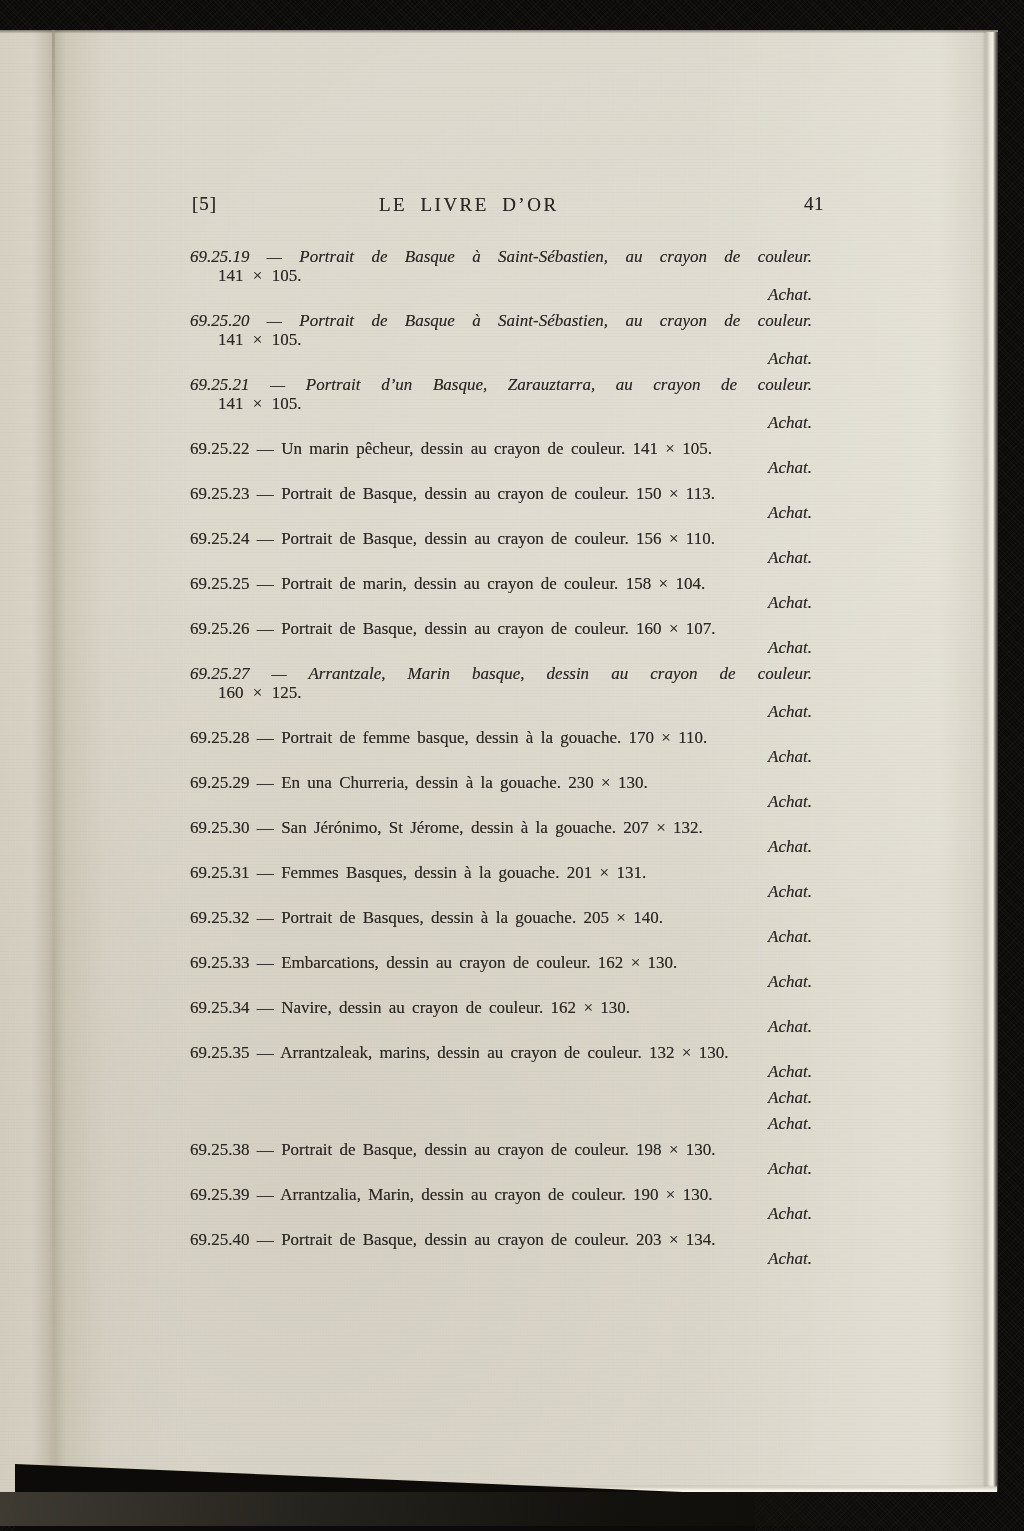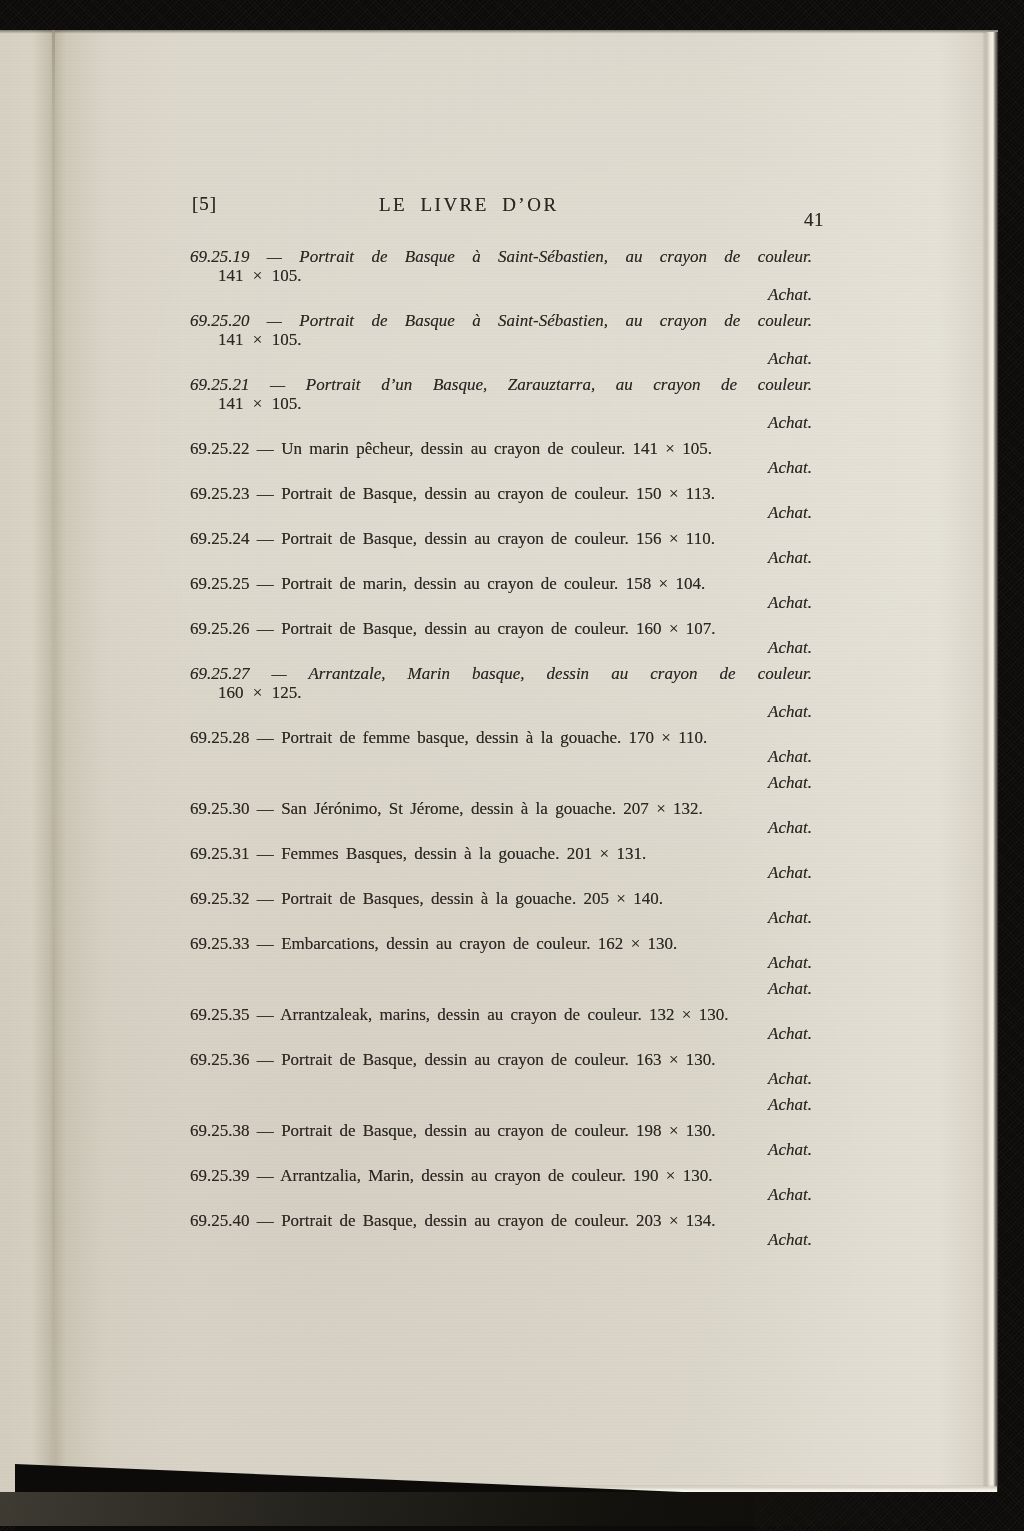--- a/index.html
+++ b/index.html
@@ -88,21 +88,21 @@
   .header { position: relative; height: 54px; }
   .signature {
     position: absolute; left: 2px; top: 0;
     font-size: 19px; letter-spacing: 1px;
   }
   .running-title {
     position: absolute; left: 189px; top: 1px;
     font-size: 19px; letter-spacing: 2.5px; word-spacing: 6px;
   }
   .folio {
-    position: absolute; right: -12px; top: 16px;
+    position: absolute; right: -12px; top: 0;
     font-size: 19px; letter-spacing: 0.5px;
   }
 
   .entries { font-size: 17px; line-height: 19px; }
   .entry { margin-bottom: 7px; }
   .entry-line { word-spacing: 0.18em; }
   .entry.wrapped .entry-line { text-align: justify; text-align-last: justify; font-style: italic; }
   .entry-number { white-space: nowrap; }
   .entry-dims { margin-left: 28px; word-spacing: 0.3em; }
   .entry-achat { text-align: right; padding-left: 30px; font-style: italic; }
@@ -162,47 +162,48 @@
         <div class="entry wrapped">
           <p class="entry-line"><span class="entry-number">69.25.27</span> — <span>Arrantzale, Marin basque, dessin au crayon de couleur.</span></p>
           <p class="entry-dims">160 × 125.</p>
           <p class="entry-achat">Achat.</p>
         </div>
         <div class="entry">
           <p class="entry-line"><span class="entry-number">69.25.28</span> — <span>Portrait de femme basque, dessin à la gouache. 170 × 110.</span></p>
           <p class="entry-achat">Achat.</p>
         </div>
         <div class="entry">
+          <p class="entry-line"><span class="entry-number">69.25.29</span> — <span>En una Churreria, dessin à la gouache. 230 × 130.</span></p>
           <p class="entry-achat">Achat.</p>
         </div>
         <div class="entry">
           <p class="entry-line"><span class="entry-number">69.25.30</span> — <span>San Jérónimo, St Jérome, dessin à la gouache. 207 × 132.</span></p>
           <p class="entry-achat">Achat.</p>
         </div>
         <div class="entry">
           <p class="entry-line"><span class="entry-number">69.25.31</span> — <span>Femmes Basques, dessin à la gouache. 201 × 131.</span></p>
           <p class="entry-achat">Achat.</p>
         </div>
         <div class="entry">
           <p class="entry-line"><span class="entry-number">69.25.32</span> — <span>Portrait de Basques, dessin à la gouache. 205 × 140.</span></p>
           <p class="entry-achat">Achat.</p>
         </div>
         <div class="entry">
           <p class="entry-line"><span class="entry-number">69.25.33</span> — <span>Embarcations, dessin au crayon de couleur. 162 × 130.</span></p>
           <p class="entry-achat">Achat.</p>
         </div>
         <div class="entry">
+          <p class="entry-line"><span class="entry-number">69.25.34</span> — <span>Navire, dessin au crayon de couleur. 162 × 130.</span></p>
           <p class="entry-achat">Achat.</p>
         </div>
         <div class="entry">
           <p class="entry-line"><span class="entry-number">69.25.35</span> — <span>Arrantzaleak, marins, dessin au crayon de couleur. 132 × 130.</span></p>
           <p class="entry-achat">Achat.</p>
         </div>
         <div class="entry">
-          <p class="entry-line"><span class="entry-number">69.25.36</span> — <span>Portrait de Basque, dessin au crayon de couleur. 163 × 130.</span></p>
           <p class="entry-achat">Achat.</p>
         </div>
         <div class="entry">
           <p class="entry-achat">Achat.</p>
         </div>
         <div class="entry">
           <p class="entry-line"><span class="entry-number">69.25.38</span> — <span>Portrait de Basque, dessin au crayon de couleur. 198 × 130.</span></p>
           <p class="entry-achat">Achat.</p>
         </div>
         <div class="entry">

